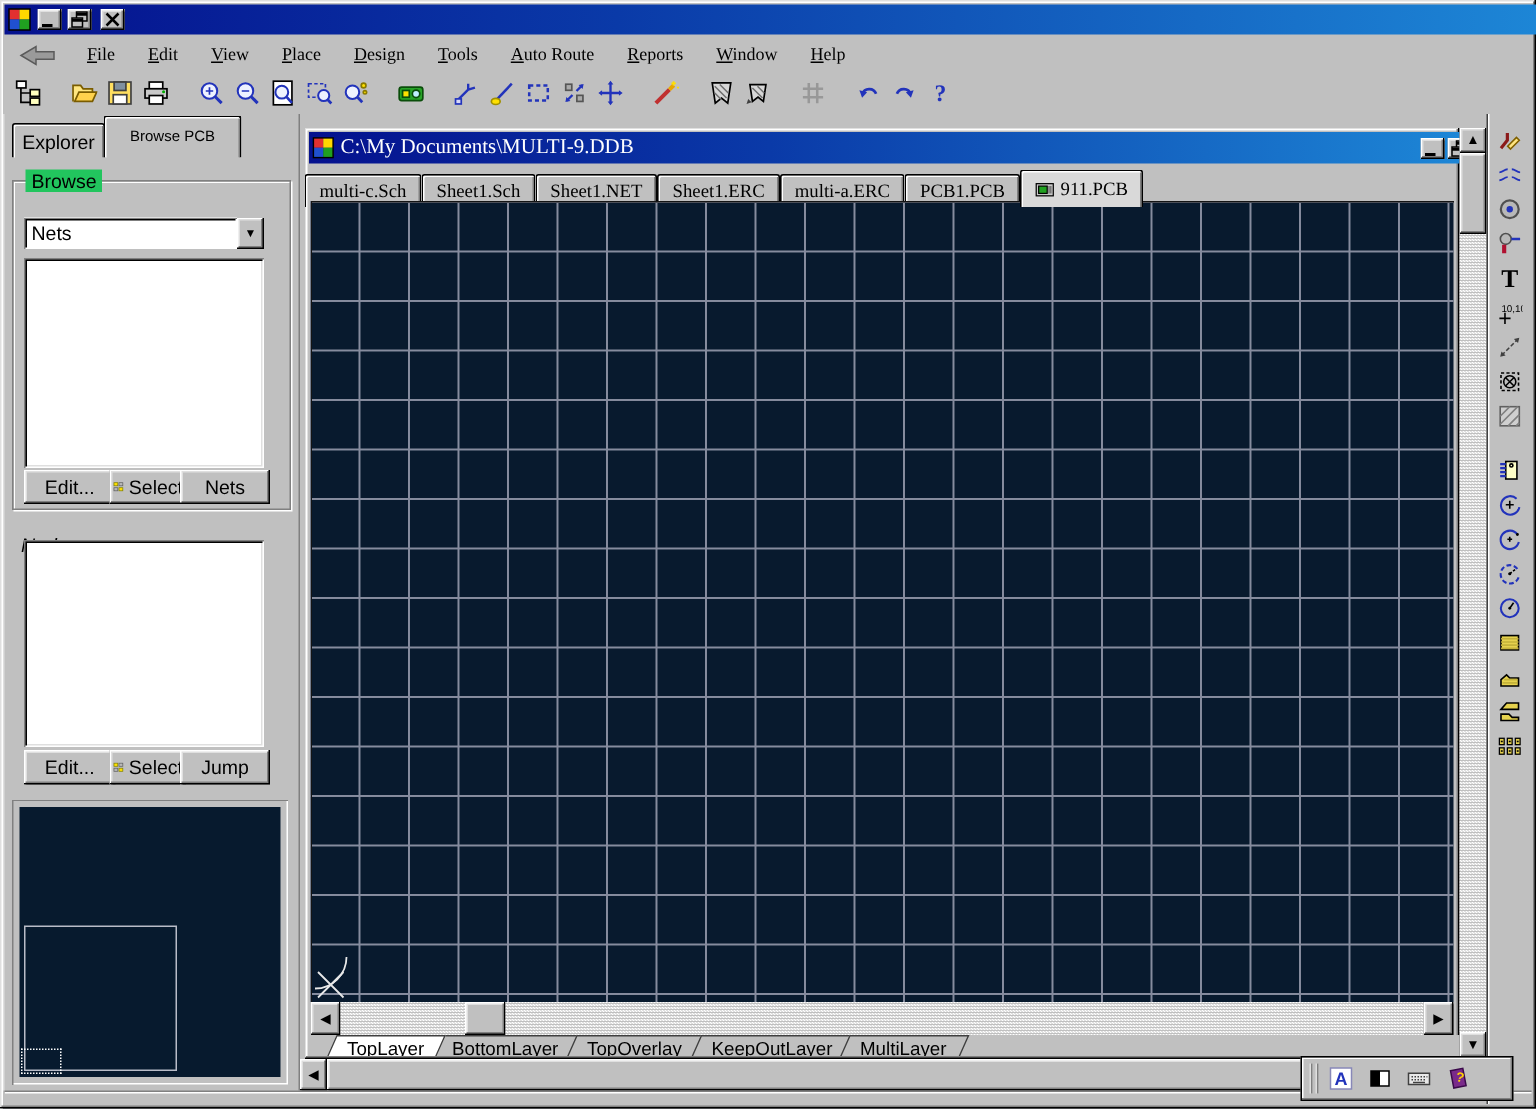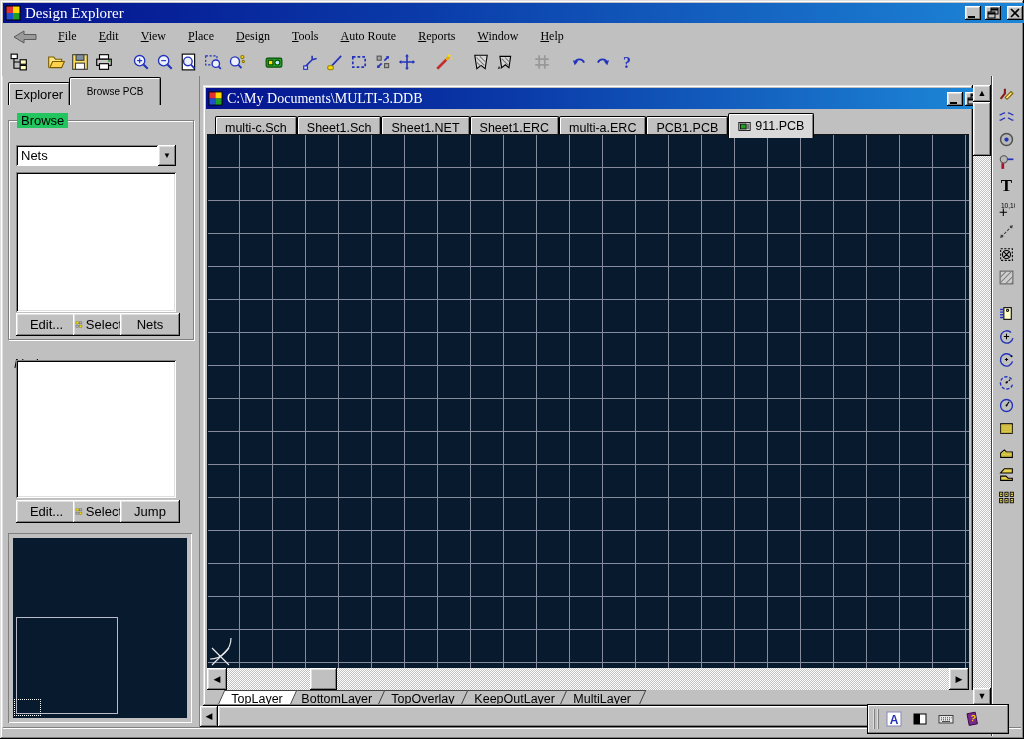--- a/index.html
+++ b/index.html
@@ -58,21 +58,21 @@
   .vp-rect{position:absolute;left:1px;top:161px;width:25px;height:15px;border:1px dotted #fff;}
 
   
   .mdi{position:absolute;left:200px;top:76px;width:791px;height:651px;background:#c0c0c0;}
   .docwin{position:absolute;left:3px;top:9px;width:770px;height:621px;background:#c0c0c0;overflow:hidden;
     box-shadow:inset -1px -1px 0 #000, inset 1px 1px 0 #dfdfdf, inset -2px -2px 0 #808080, inset 2px 2px 0 #fff;}
   .doc-titlebar{position:absolute;left:3px;top:3px;width:764px;height:21px;display:flex;align-items:center;gap:4px;
     background:linear-gradient(90deg,#05118e 0%,#0a3aa8 40%,#1d86d6 100%);padding:0 2px;}
   .doc-titlebar .title{flex:1;color:#fff;font-family:"Liberation Serif",serif;font-size:14px;white-space:nowrap;}
   .doc-controls{display:flex;gap:2px;margin-right:-9px;}
-  .doc-tabs{position:absolute;left:12px;top:25px;width:762px;height:28px;display:flex;align-items:flex-end;}
+  .doc-tabs{position:absolute;left:0;top:25px;width:762px;height:28px;display:flex;align-items:flex-end;font-family:Liberation Serif, serif;}
   .doc-tab{height:21px;border:1px solid #000;border-bottom:none;border-radius:2px 2px 0 0;background:#c0c0c0;
     box-shadow:inset 1px 1px 0 #fff, inset -1px 0 0 #808080;display:flex;align-items:center;gap:4px;
     padding:0 9px;font-size:12.5px;white-space:nowrap;}
   .doc-tab.active{height:24px;background:#d9d9d9;z-index:2;}
   .doc-canvas{position:absolute;left:4px;top:49px;width:762px;height:534px;background-color:#081a2e;
     background-image:linear-gradient(to right,#868c9e 1px,transparent 1px),linear-gradient(to bottom,#868c9e 1px,transparent 1px);
     background-size:33px 33px;background-position:32px 0,0 33px;
     box-shadow:inset 1px 1px 0 #151515;}
   .origin{position:absolute;left:1px;bottom:0;width:34px;height:32px;}
   .sb-btn{display:flex;align-items:center;justify-content:center;font-size:9px;line-height:1;color:#000;}
@@ -110,21 +110,20 @@
   <div class="titlebar">
     <span class="icon16">
         <svg viewBox="0 0 16 16">
           <rect x="1" y="1" width="7" height="7" fill="#e23030"></rect>
           <rect x="8" y="1" width="7" height="7" fill="#ffd800"></rect>
           <rect x="1" y="8" width="7" height="7" fill="#2050d0"></rect>
           <rect x="8" y="8" width="7" height="7" fill="#20a020"></rect>
           <rect x="1" y="1" width="14" height="14" fill="none" stroke="#000"></rect>
         </svg>
       </span>
-    <span class="title">Design Explorer</span>
     <span class="win-btn raised">
         <span class="icon16">
           <svg viewBox="0 0 16 14">
             <rect x="3" y="10" width="7" height="2" fill="#000"></rect>
           </svg>
         </span>
       </span>
     <span class="win-btn raised">
         <span class="icon16">
           <svg viewBox="0 0 16 14">
@@ -441,21 +440,21 @@
       <div class="doc-titlebar">
         <span class="icon16" style="width:15px;height:15px">
             <svg viewBox="0 0 16 16">
               <rect x="1" y="1" width="7" height="7" fill="#e23030"></rect>
               <rect x="8" y="1" width="7" height="7" fill="#ffd800"></rect>
               <rect x="1" y="8" width="7" height="7" fill="#2050d0"></rect>
               <rect x="8" y="8" width="7" height="7" fill="#20a020"></rect>
               <rect x="1" y="1" width="14" height="14" fill="none" stroke="#000"></rect>
             </svg>
           </span>
-        <span class="title">C:\My Documents\MULTI-3.DDB</span>
+        <span class="title">C:\My Documents\MULTI-9.DDB</span>
         <span class="doc-controls">
           <span class="win-btn raised">
               <span class="icon16">
                 <svg viewBox="0 0 16 14">
                   <rect x="3" y="10" width="7" height="2" fill="#000"></rect>
                 </svg>
               </span>
             </span>
           <span class="win-btn raised">
               <span class="icon16">

